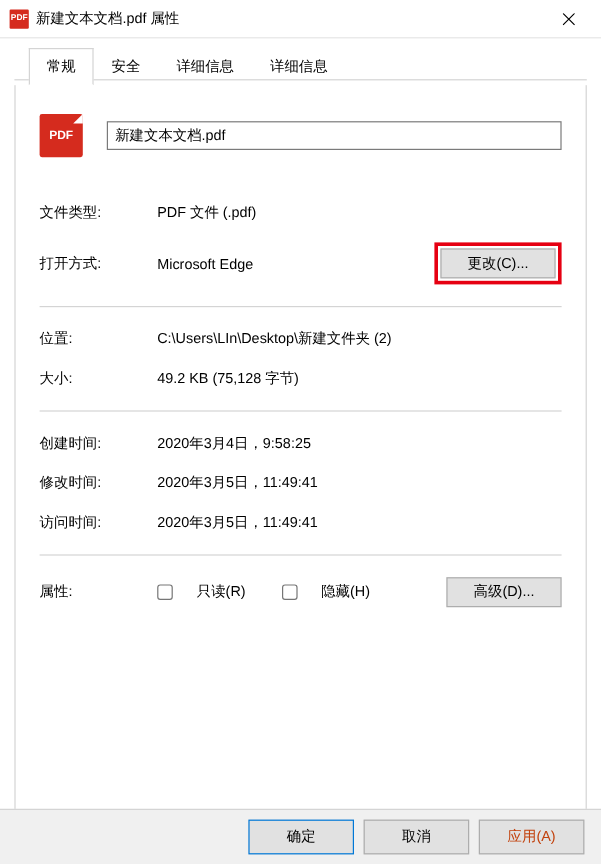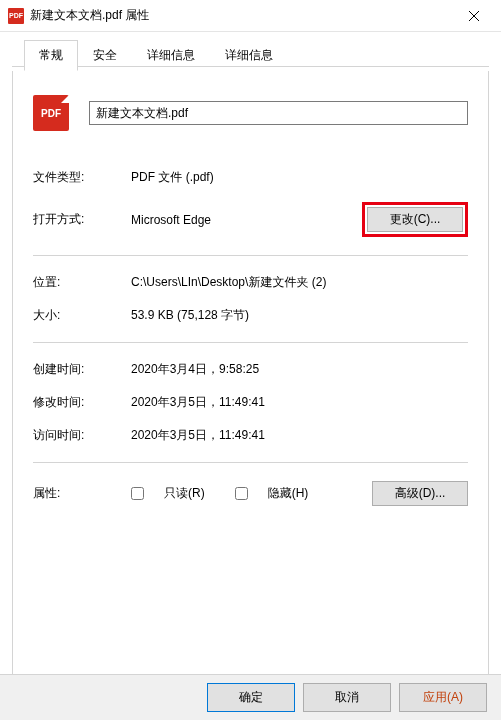--- a/index.html
+++ b/index.html
@@ -222,21 +222,21 @@
   </div>
 
   <hr class="divider">
 
   <div class="prop-row">
     <div class="prop-label">位置:</div>
     <div class="prop-value">C:\Users\LIn\Desktop\新建文件夹 (2)</div>
   </div>
   <div class="prop-row">
     <div class="prop-label">大小:</div>
-    <div class="prop-value">53.9 KB (75,128 字节)</div>
+    <div class="prop-value">49.2 KB (75,128 字节)</div>
   </div>
 
   <hr class="divider">
 
   <div class="prop-row">
     <div class="prop-label">创建时间:</div>
     <div class="prop-value">2020年3月4日，9:58:25</div>
   </div>
   <div class="prop-row">
     <div class="prop-label">修改时间:</div>

